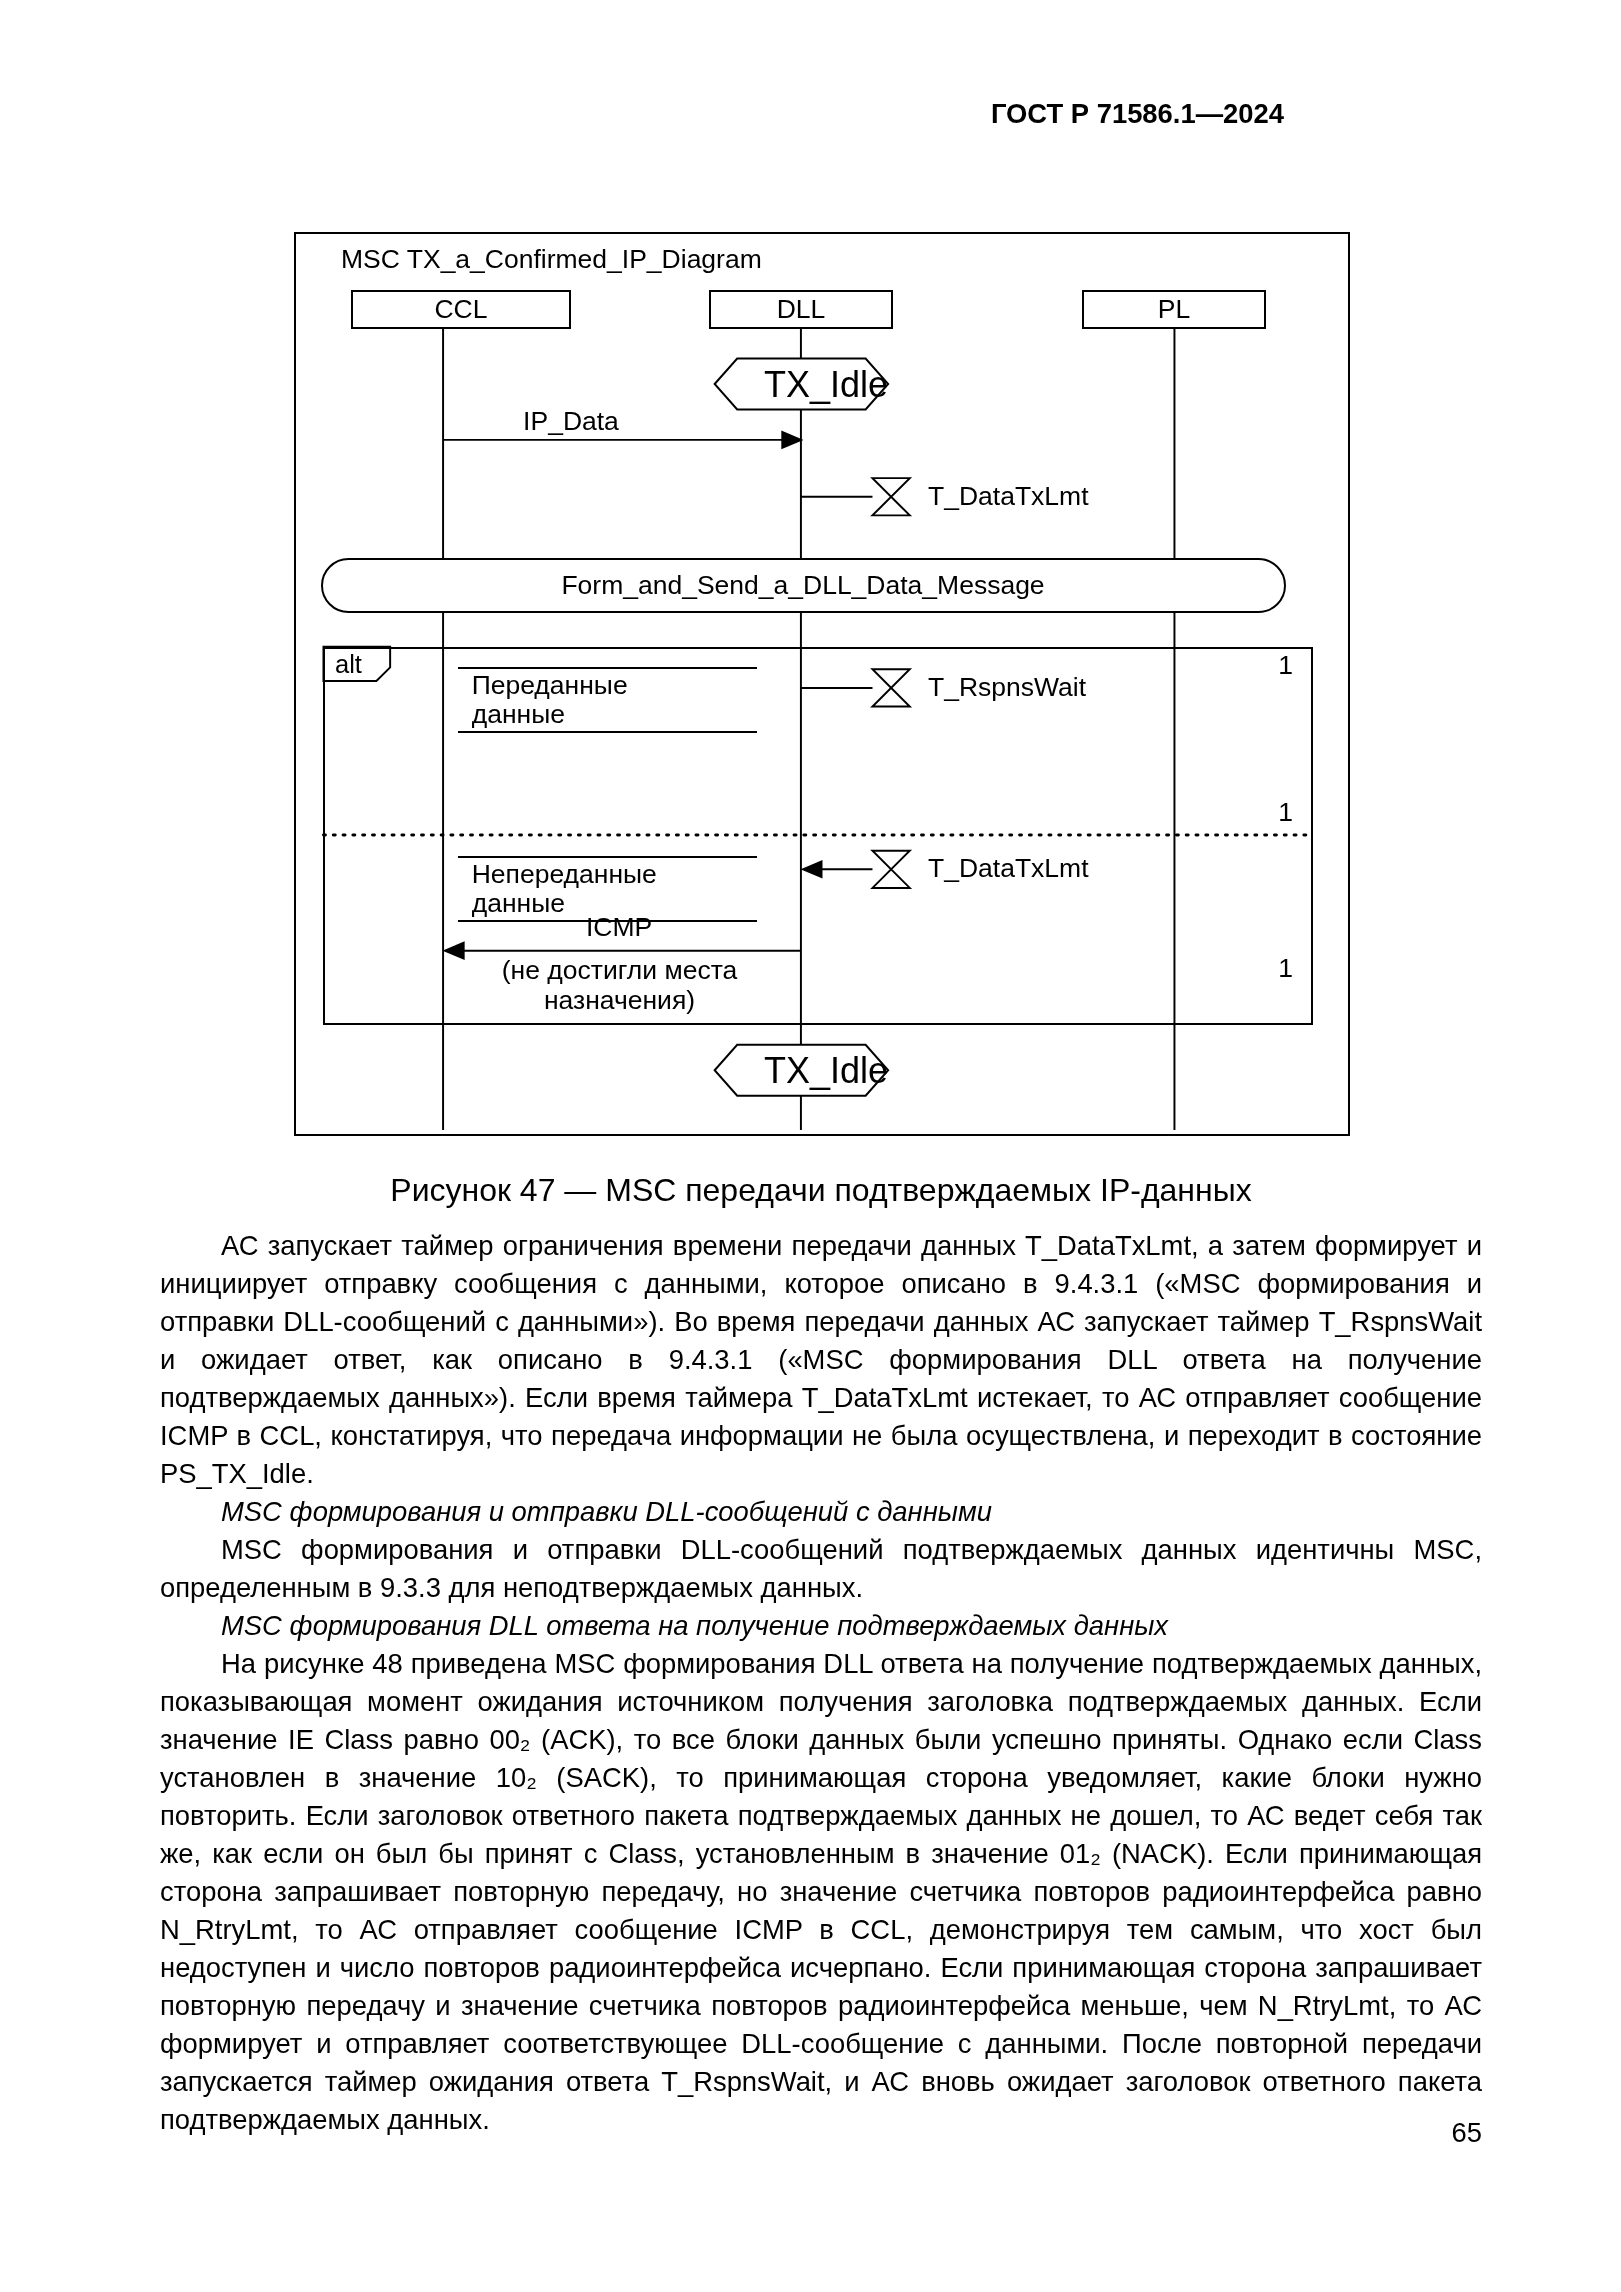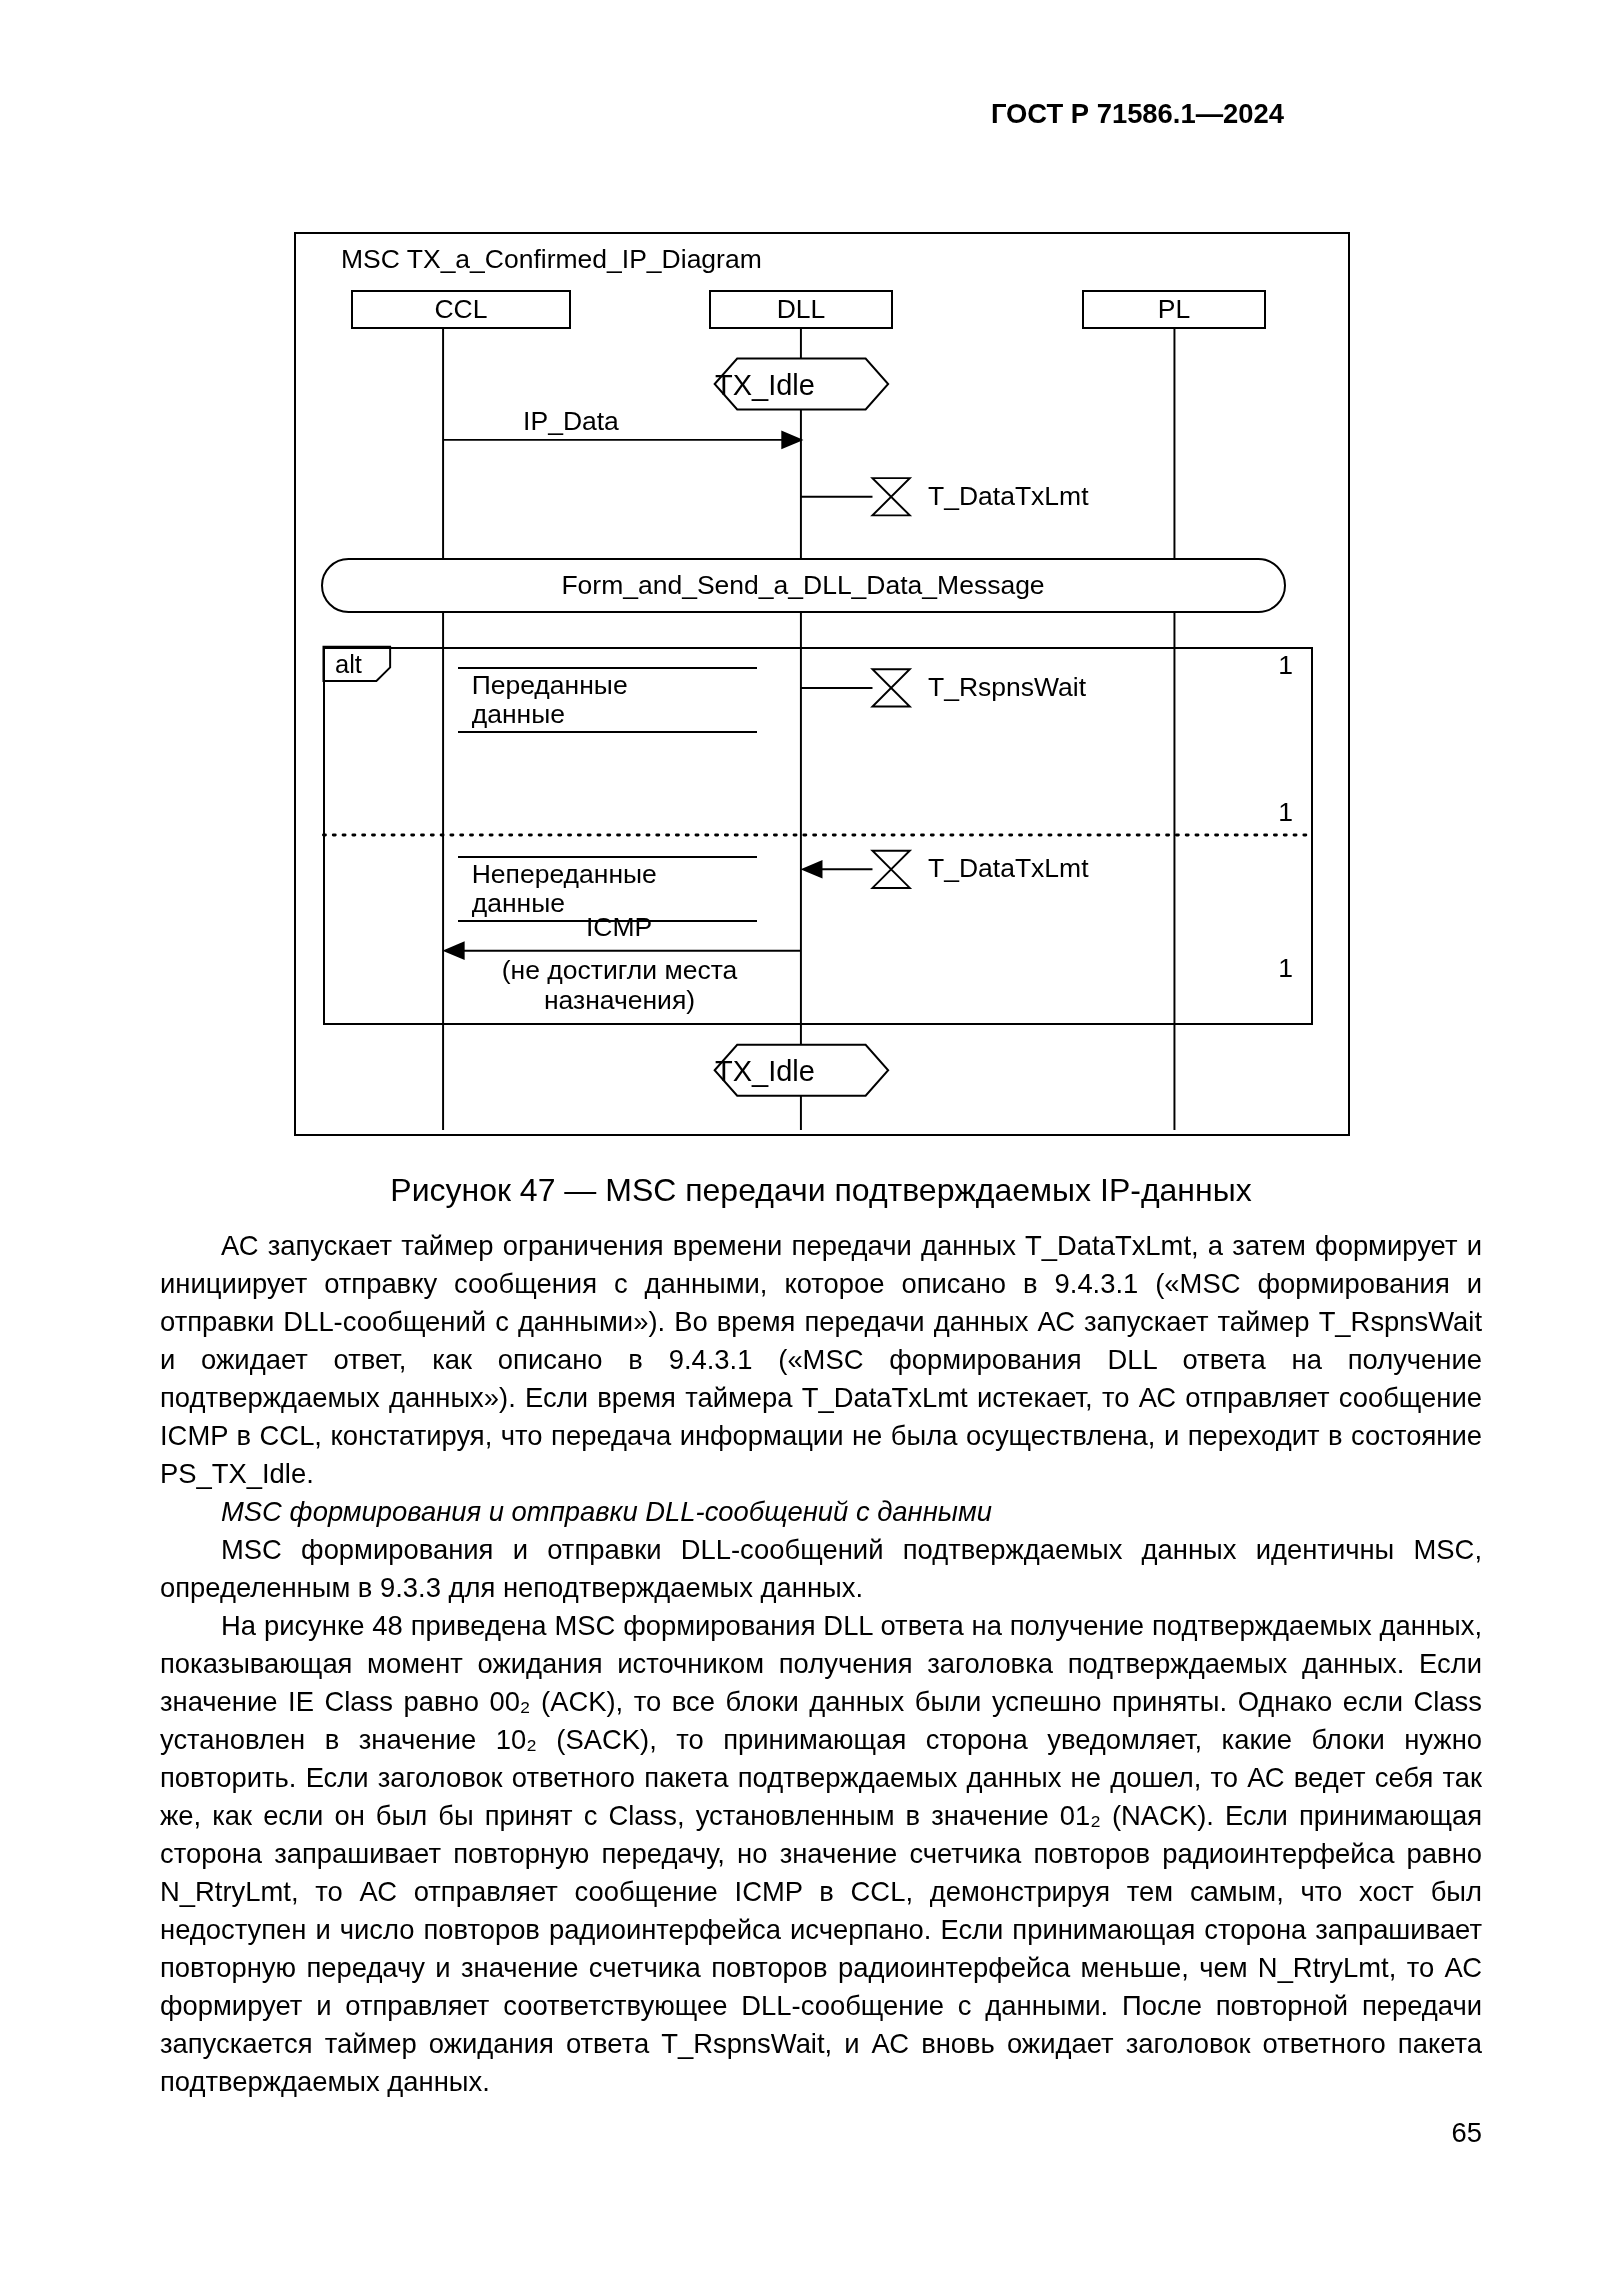--- a/index.html
+++ b/index.html
@@ -39,22 +39,22 @@
     border-radius: 39px;
     background: #fff;
     text-align: center;
     font-size: 26.5px;
     line-height: 51px;
     height: 55px;
     box-sizing: border-box;
     white-space: nowrap;
   }
   .hex-label {
-    text-align: left;
-    font-size: 29px;
+    text-align: right;
+    font-size: 36px;
     line-height: 26.5px;
   }
   .timer-label { font-size: 26.5px; line-height: 29px; white-space: nowrap; }
   .msg-label { font-size: 26.5px; line-height: 29px; text-align: center; }
   .cond {
     border-top: 2px solid #000;
     border-bottom: 2px solid #000;
     font-size: 26.5px;
     line-height: 29px;
     padding: 2px 0 2px 13.7px;
@@ -162,19 +162,20 @@
 
     <div class="abs hex-label" style="left:419px; top:824px; width:173px;">TX_Idle</div>
   </div>
 
   <div class="abs caption" style="left:160px; top:1172px; width:1322px;">Рисунок 47 — MSC передачи подтверждаемых IP-данных</div>
 
   <div class="abs bodytext" style="left:160px; top:1227px; width:1322px;">
     <p>АС запускает таймер ограничения времени передачи данных T_DataTxLmt, а затем формирует и инициирует отправку сообщения с данными, которое описано в 9.4.3.1 («MSC формирования и отправки DLL-сообщений с данными»). Во время передачи данных АС запускает таймер T_RspnsWait и ожидает ответ, как описано в 9.4.3.1 («MSC формирования DLL ответа на получение подтверждаемых данных»). Если время таймера T_DataTxLmt истекает, то АС отправляет сообщение ICMP в CCL, констатируя, что передача информации не была осуществлена, и переходит в состояние PS_TX_Idle.</p>
     <p class="it">MSC формирования и отправки DLL-сообщений с данными</p>
     <p>MSC формирования и отправки DLL-сообщений подтверждаемых данных идентичны MSC, определенным в 9.3.3 для неподтверждаемых данных.</p>
+    <p class="it">MSC формирования DLL ответа на получение подтверждаемых данных</p>
     <p>На рисунке 48 приведена MSC формирования DLL ответа на получение подтверждаемых данных, показывающая момент ожидания источником получения заголовка подтверждаемых данных. Если значение IE Class равно 00₂ (ACK), то все блоки данных были успешно приняты. Однако если Class установлен в значение 10₂ (SACK), то принимающая сторона уведомляет, какие блоки нужно повторить. Если заголовок ответного пакета подтверждаемых данных не дошел, то АС ведет себя так же, как если он был бы принят с Class, установленным в значение 01₂ (NACK). Если принимающая сторона запрашивает повторную передачу, но значение счетчика повторов радиоинтерфейса равно N_RtryLmt, то АС отправляет сообщение ICMP в CCL, демонстрируя тем самым, что хост был недоступен и число повторов радиоинтерфейса исчерпано. Если принимающая сторона запрашивает повторную передачу и значение счетчика повторов радиоинтерфейса меньше, чем N_RtryLmt, то АС формирует и отправляет соответствующее DLL-сообщение с данными. После повторной передачи запускается таймер ожидания ответа T_RspnsWait, и АС вновь ожидает заголовок ответного пакета подтверждаемых данных.</p>
   </div>
 
   <div class="abs page-number" style="top:2117px; right:139px;">65</div>
 
 </div>
 
 
 </body></html>

